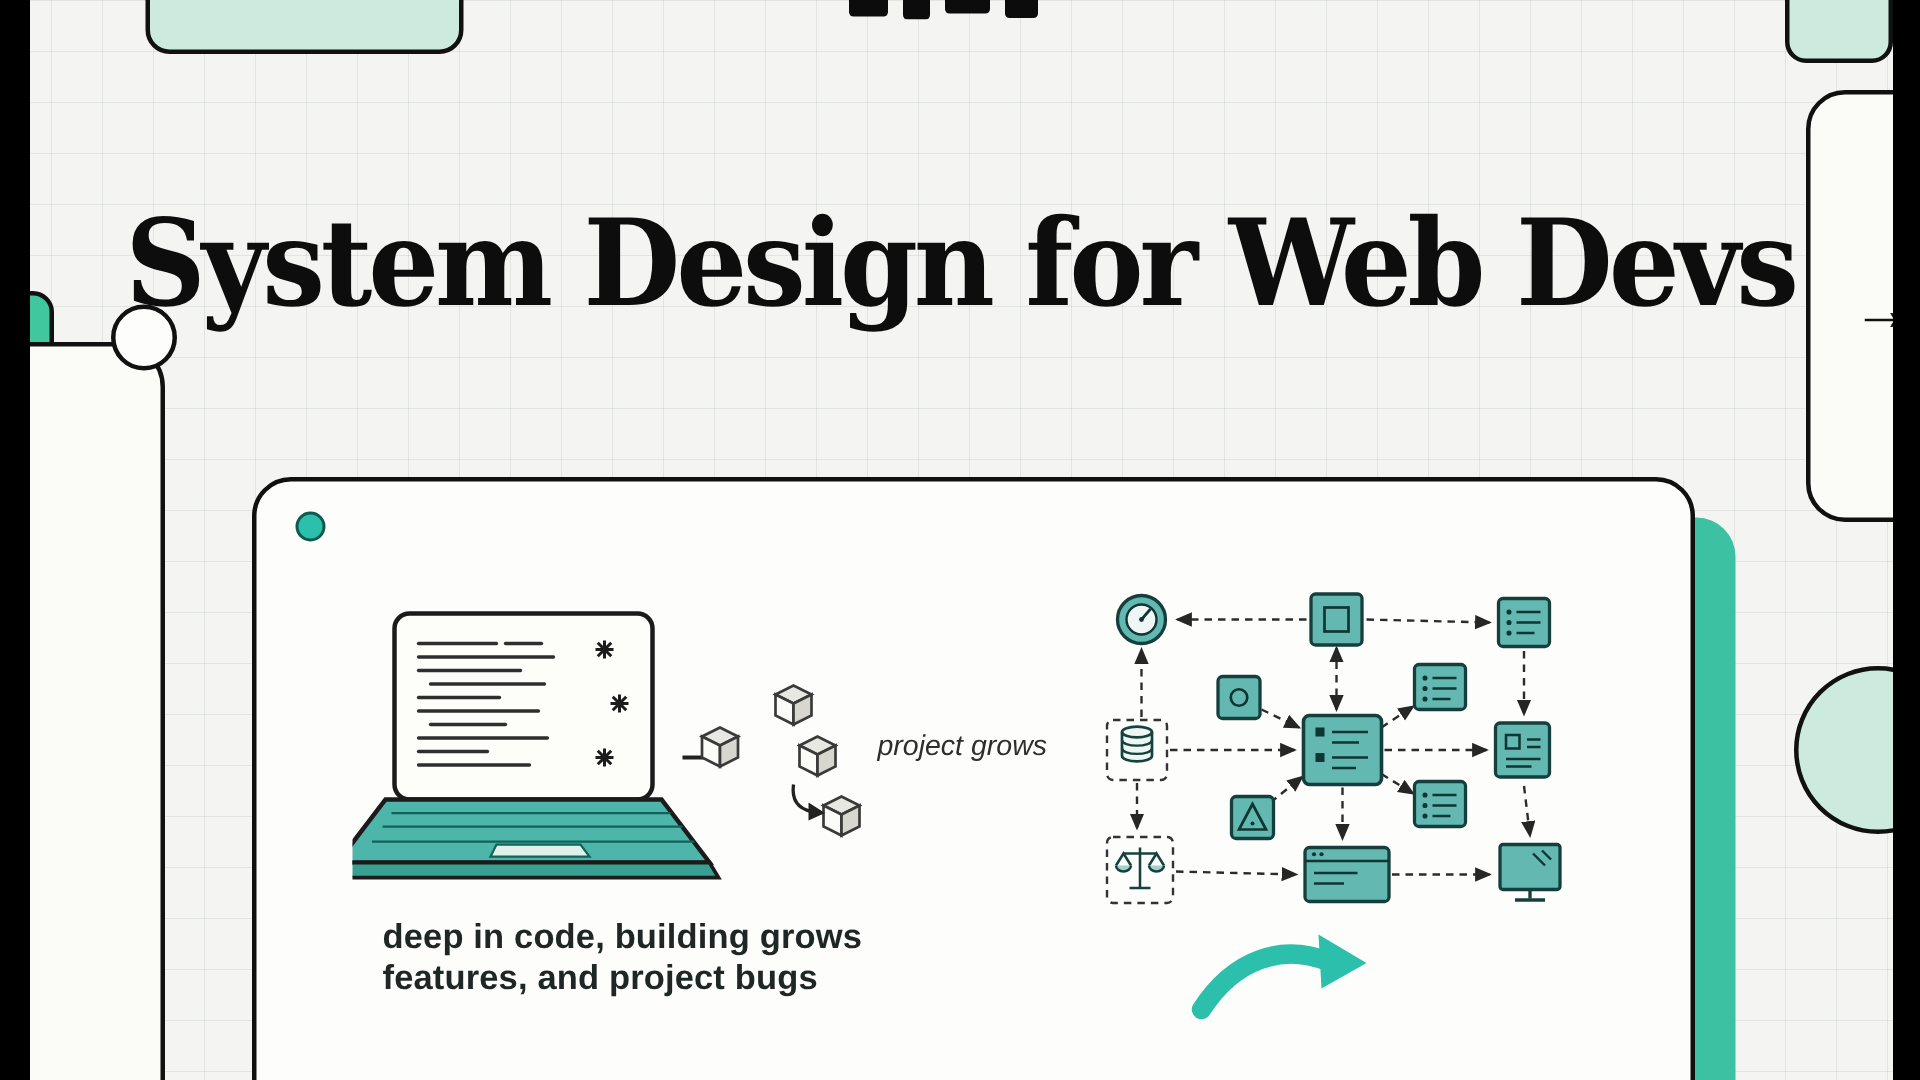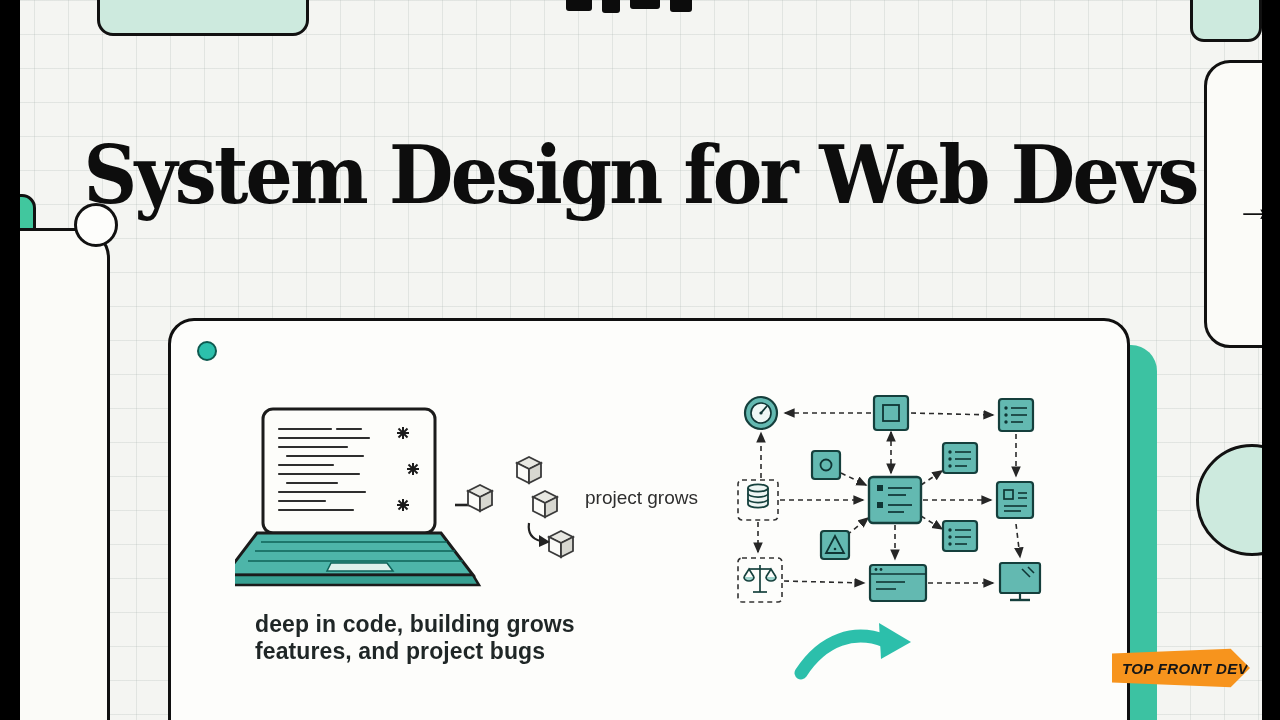--- a/index.html
+++ b/index.html
@@ -56,21 +56,21 @@
   
   .card { left:168px; top:318px; width:962px; height:440px; background:#fdfdfb;
     border:3px solid #101010; border-radius:26px; z-index:10;
     box-shadow:27px 27px 0 #3cc2a2; }
   .card-dot { position:absolute; left:26px; top:20px; width:20px; height:20px;
     border-radius:50%; background:#2cc0ac; border:2.5px solid #0e5a50; }
 
   .laptop-wrap { position:absolute; left:64px; top:84px; width:250px; height:195px; }
   .cubes-wrap  { position:absolute; left:280px; top:122px; width:150px; height:130px; }
   .project-grows { position:absolute; left:414px; top:166px; font-size:19px;
-    font-weight:500; color:#2e2e2e; }
+    font-weight:500; color:#2e2e2e;font-style:italic; }
   .caption { position:absolute; left:84px; top:290px; width:340px; font-size:23px;
     font-weight:600; color:#1f2626; line-height:27px; letter-spacing:.1px; }
 
   .diagram-wrap { position:absolute; left:552px; top:64px; width:345px; height:232px; }
   .curved-arrow-wrap { position:absolute; left:622px; top:294px; width:125px; height:78px; }
 
   
   .badge { left:1112px; top:648px; width:138px; height:40px; background:#f7941d;
     z-index:20; display:flex; align-items:center; padding-left:10px;
     clip-path:polygon(0% 14%, 86% 2%, 100% 50%, 86% 98%, 0% 86%);
@@ -329,18 +329,17 @@
     </div>
 
     <div class="curved-arrow-wrap">
       <svg width="125" height="78" viewBox="0 0 125 78">
         <path d="M8,58 C30,24 62,14 92,26" stroke="#2cbfab" stroke-width="13" fill="none" stroke-linecap="round"></path>
         <polygon points="86,8 118,27 88,44" fill="#2cbfab"></polygon>
       </svg>
     </div>
   </div>
 
-  <div class="abs badge">TOP FRONT DEV</div>
 
   <div class="bar left"></div>
   <div class="bar right"></div>
 
 </div>
 
 </body></html>

